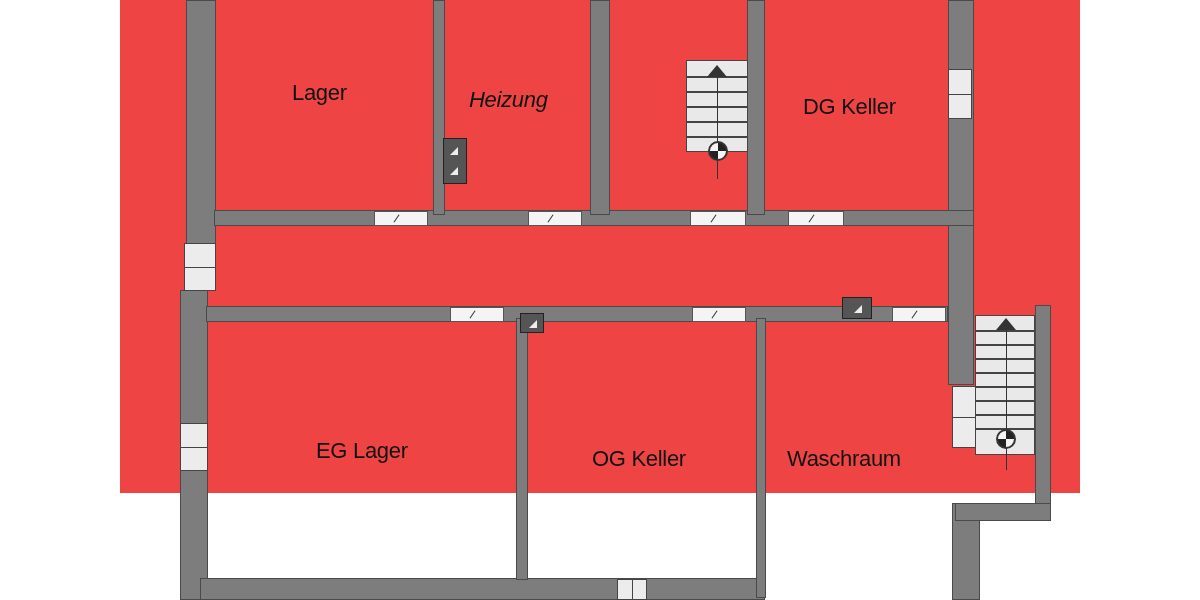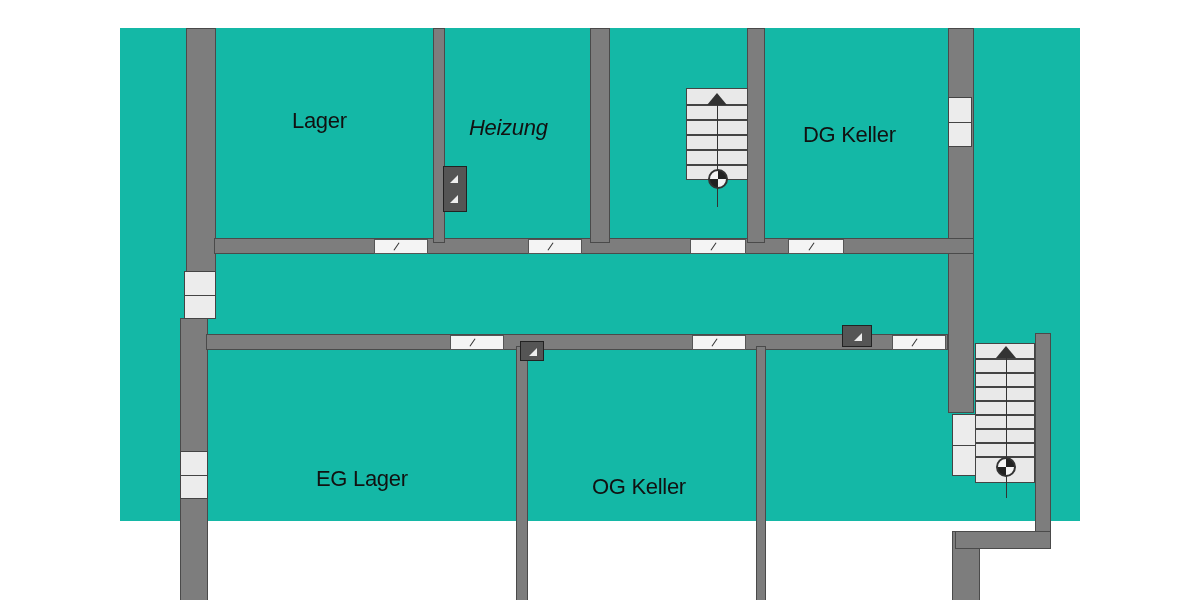--- a/index.html
+++ b/index.html
@@ -1,17 +1,17 @@
 <!DOCTYPE html>
 <html><head>
 <meta charset="utf-8">
 <style>
   html, body { margin:0; padding:0; background:#ffffff; }
   body { width:1200px; height:600px; position:relative; overflow:hidden; font-family:"Liberation Sans", sans-serif; }
-  .sheet { position:absolute; left:120px; top:0; width:960px; height:493px; background:#14b8a6;margin-top:28px; }
+  .sheet { position:absolute; left:120px; top:0; width:960px; height:493px; background:#ef4444; }
   .w { position:absolute; background:#7d7d7d; border:1px solid #4a4a4a; box-sizing:border-box; }
   .win { position:absolute; background:#ececec; border:1px solid #444; box-sizing:border-box; }
   .win.h::after { content:""; position:absolute; left:0; right:0; top:50%; border-top:1px solid #444; }
   .win.v::after { content:""; position:absolute; top:0; bottom:0; left:50%; border-left:1px solid #444; }
   .door { position:absolute; background:#f4f4f4; border:1px solid #555; box-sizing:border-box; }
   .door::after { content:""; position:absolute; left:40%; top:2px; width:1px; height:9px; background:#333; transform:rotate(35deg); }
   .label { position:absolute; font-size:22px; color:#111; white-space:nowrap; letter-spacing:-0.3px; }
   .stairs { position:absolute; background:#e9e9e9; border:1px solid #444; box-sizing:border-box; }
   .step { position:absolute; left:0; right:0; border-top:2px solid #444; }
   .rail { position:absolute; width:1px; background:#333; }
@@ -92,13 +92,14 @@
     <div class="arrow" style="left:20px;top:2px;"></div>
     <div class="post" style="left:20px;top:113px;"></div>
   </div>
   <div class="win h" style="left:832px;top:386px;width:24px;height:62px;"></div>
 
   <div class="label" style="left:172px;top:80px;">Lager</div>
   <div class="label" style="left:349px;top:87px;font-style:italic;">Heizung</div>
   <div class="label" style="left:683px;top:94px;">DG Keller</div>
   <div class="label" style="left:196px;top:438px;">EG Lager</div>
   <div class="label" style="left:472px;top:446px;">OG Keller</div>
+  <div class="label" style="left:667px;top:446px;">Waschraum</div>
 </div>
 
 </body></html>

